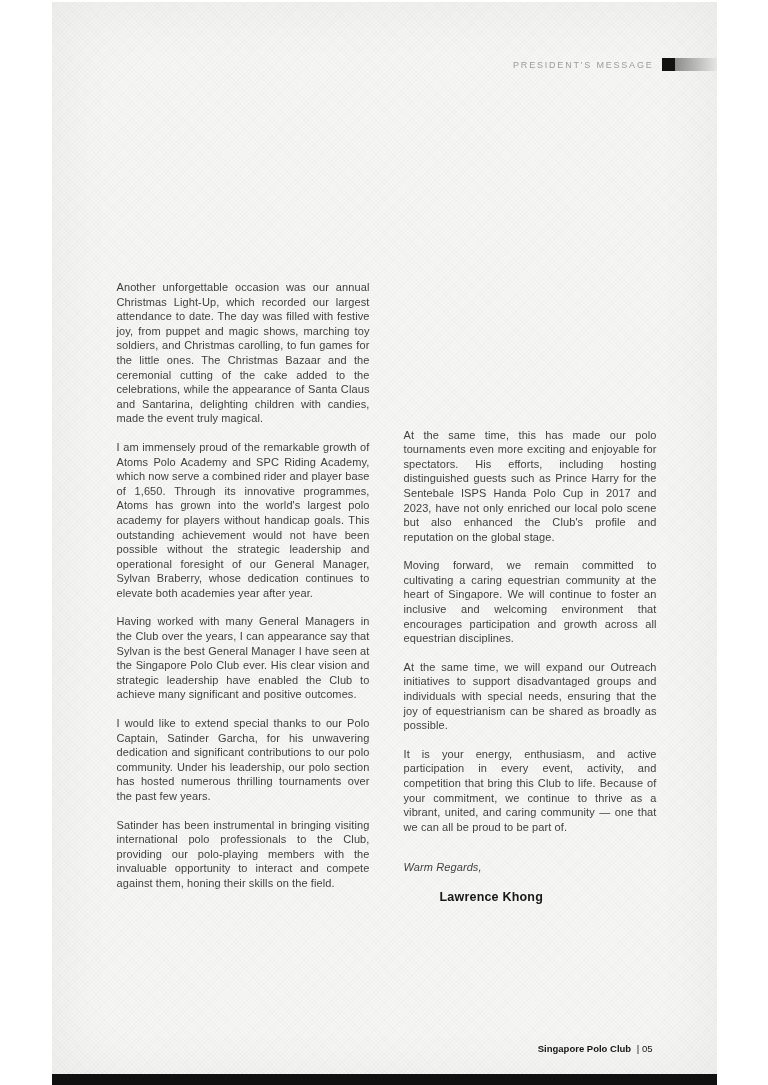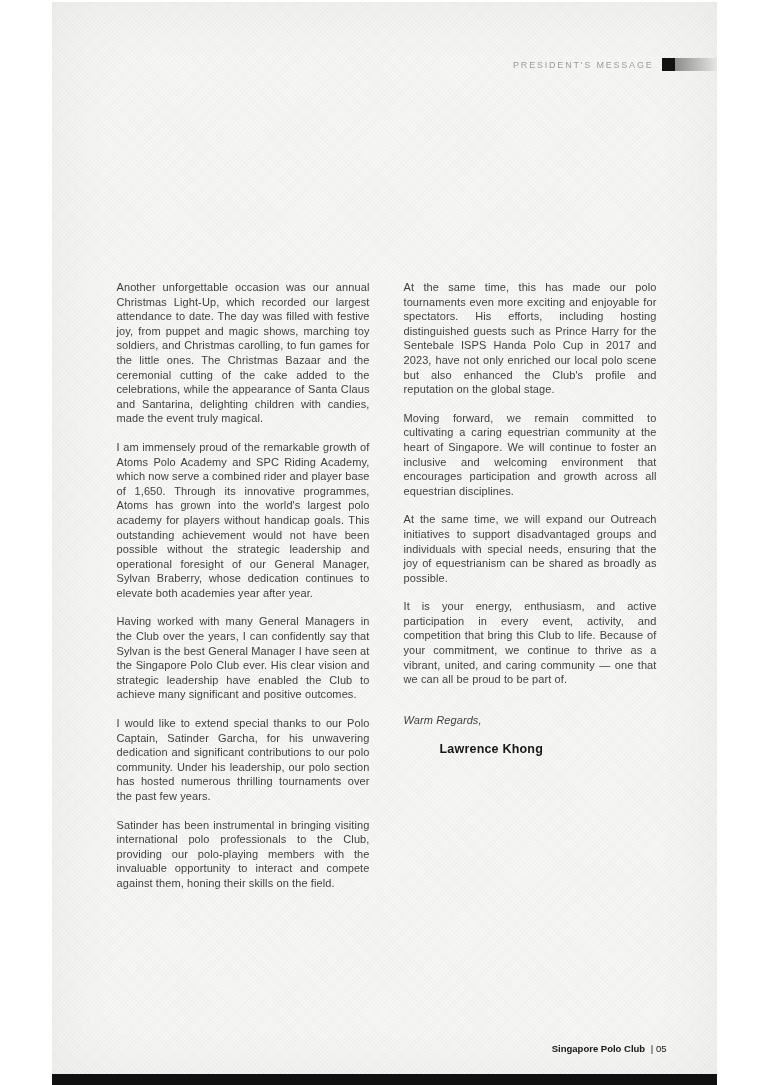--- a/index.html
+++ b/index.html
@@ -48,20 +48,21 @@
   }
 
   
   .columns {
     position: absolute;
     top: 278px;
     left: 65px;
     right: 60px;
     display: flex;
     gap: 34px;
+    align-items: flex-end;
   }
   .col { flex: 1 1 0; min-width: 0; }
   .col p {
     margin: 0 0 14px 0;
     font-size: 11px;
     line-height: 14.6px;
     color: #3f3f3f;
     text-align: justify;
     letter-spacing: 0.1px;
   }
@@ -78,21 +79,21 @@
   }
   .signoff .title {
     font-size: 10.5px;
     margin: 2px 0 0 0;
     text-align: left;
   }
 
   
   .footer-line {
     position: absolute;
-    right: 50px;
+    right: 64px;
     bottom: 33px;
     font-size: 9.5px;
     color: #161616;
     white-space: nowrap;
   }
   .footer-line .club { font-weight: bold; }
   .footer-line .pg { font-weight: normal; margin-left: 3px; }
 
   .bottom-bar {
     position: absolute;
@@ -112,21 +113,21 @@
     <span class="masthead-title">PRESIDENT'S MESSAGE</span>
     <span class="masthead-square"></span>
     <span class="masthead-bar"></span>
   </header>
 
   <main class="columns">
 
     <section class="col">
       <p>Another unforgettable occasion was our annual Christmas Light-Up, which recorded our largest attendance to date. The day was filled with festive joy, from puppet and magic shows, marching toy soldiers, and Christmas carolling, to fun games for the little ones. The Christmas Bazaar and the ceremonial cutting of the cake added to the celebrations, while the appearance of Santa Claus and Santarina, delighting children with candies, made the event truly magical.</p>
       <p>I am immensely proud of the remarkable growth of Atoms Polo Academy and SPC Riding Academy, which now serve a combined rider and player base of 1,650. Through its innovative programmes, Atoms has grown into the world's largest polo academy for players without handicap goals. This outstanding achievement would not have been possible without the strategic leadership and operational foresight of our General Manager, Sylvan Braberry, whose dedication continues to elevate both academies year after year.</p>
-      <p>Having worked with many General Managers in the Club over the years, I can confidently say that Sylvan is the best General Manager I have seen at the Singapore Polo Club ever. His clear vision and strategic leadership have enabled the Club to achieve many significant and positive outcomes.</p>
+      <p>Having worked with many General Managers in the Club over the years, I can appearance say that Sylvan is the best General Manager I have seen at the Singapore Polo Club ever. His clear vision and strategic leadership have enabled the Club to achieve many significant and positive outcomes.</p>
       <p>I would like to extend special thanks to our Polo Captain, Satinder Garcha, for his unwavering dedication and significant contributions to our polo community. Under his leadership, our polo section has hosted numerous thrilling tournaments over the past few years.</p>
       <p>Satinder has been instrumental in bringing visiting international polo professionals to the Club, providing our polo-playing members with the invaluable opportunity to interact and compete against them, honing their skills on the field.</p>
     </section>
 
     <section class="col">
       <p>At the same time, this has made our polo tournaments even more exciting and enjoyable for spectators. His efforts, including hosting distinguished guests such as Prince Harry for the Sentebale ISPS Handa Polo Cup in 2017 and 2023, have not only enriched our local polo scene but also enhanced the Club's profile and reputation on the global stage.</p>
       <p>Moving forward, we remain committed to cultivating a caring equestrian community at the heart of Singapore. We will continue to foster an inclusive and welcoming environment that encourages participation and growth across all equestrian disciplines.</p>
       <p>At the same time, we will expand our Outreach initiatives to support disadvantaged groups and individuals with special needs, ensuring that the joy of equestrianism can be shared as broadly as possible.</p>
       <p>It is your energy, enthusiasm, and active participation in every event, activity, and competition that bring this Club to life. Because of your commitment, we continue to thrive as a vibrant, united, and caring community — one that we can all be proud to be part of.</p>
 

